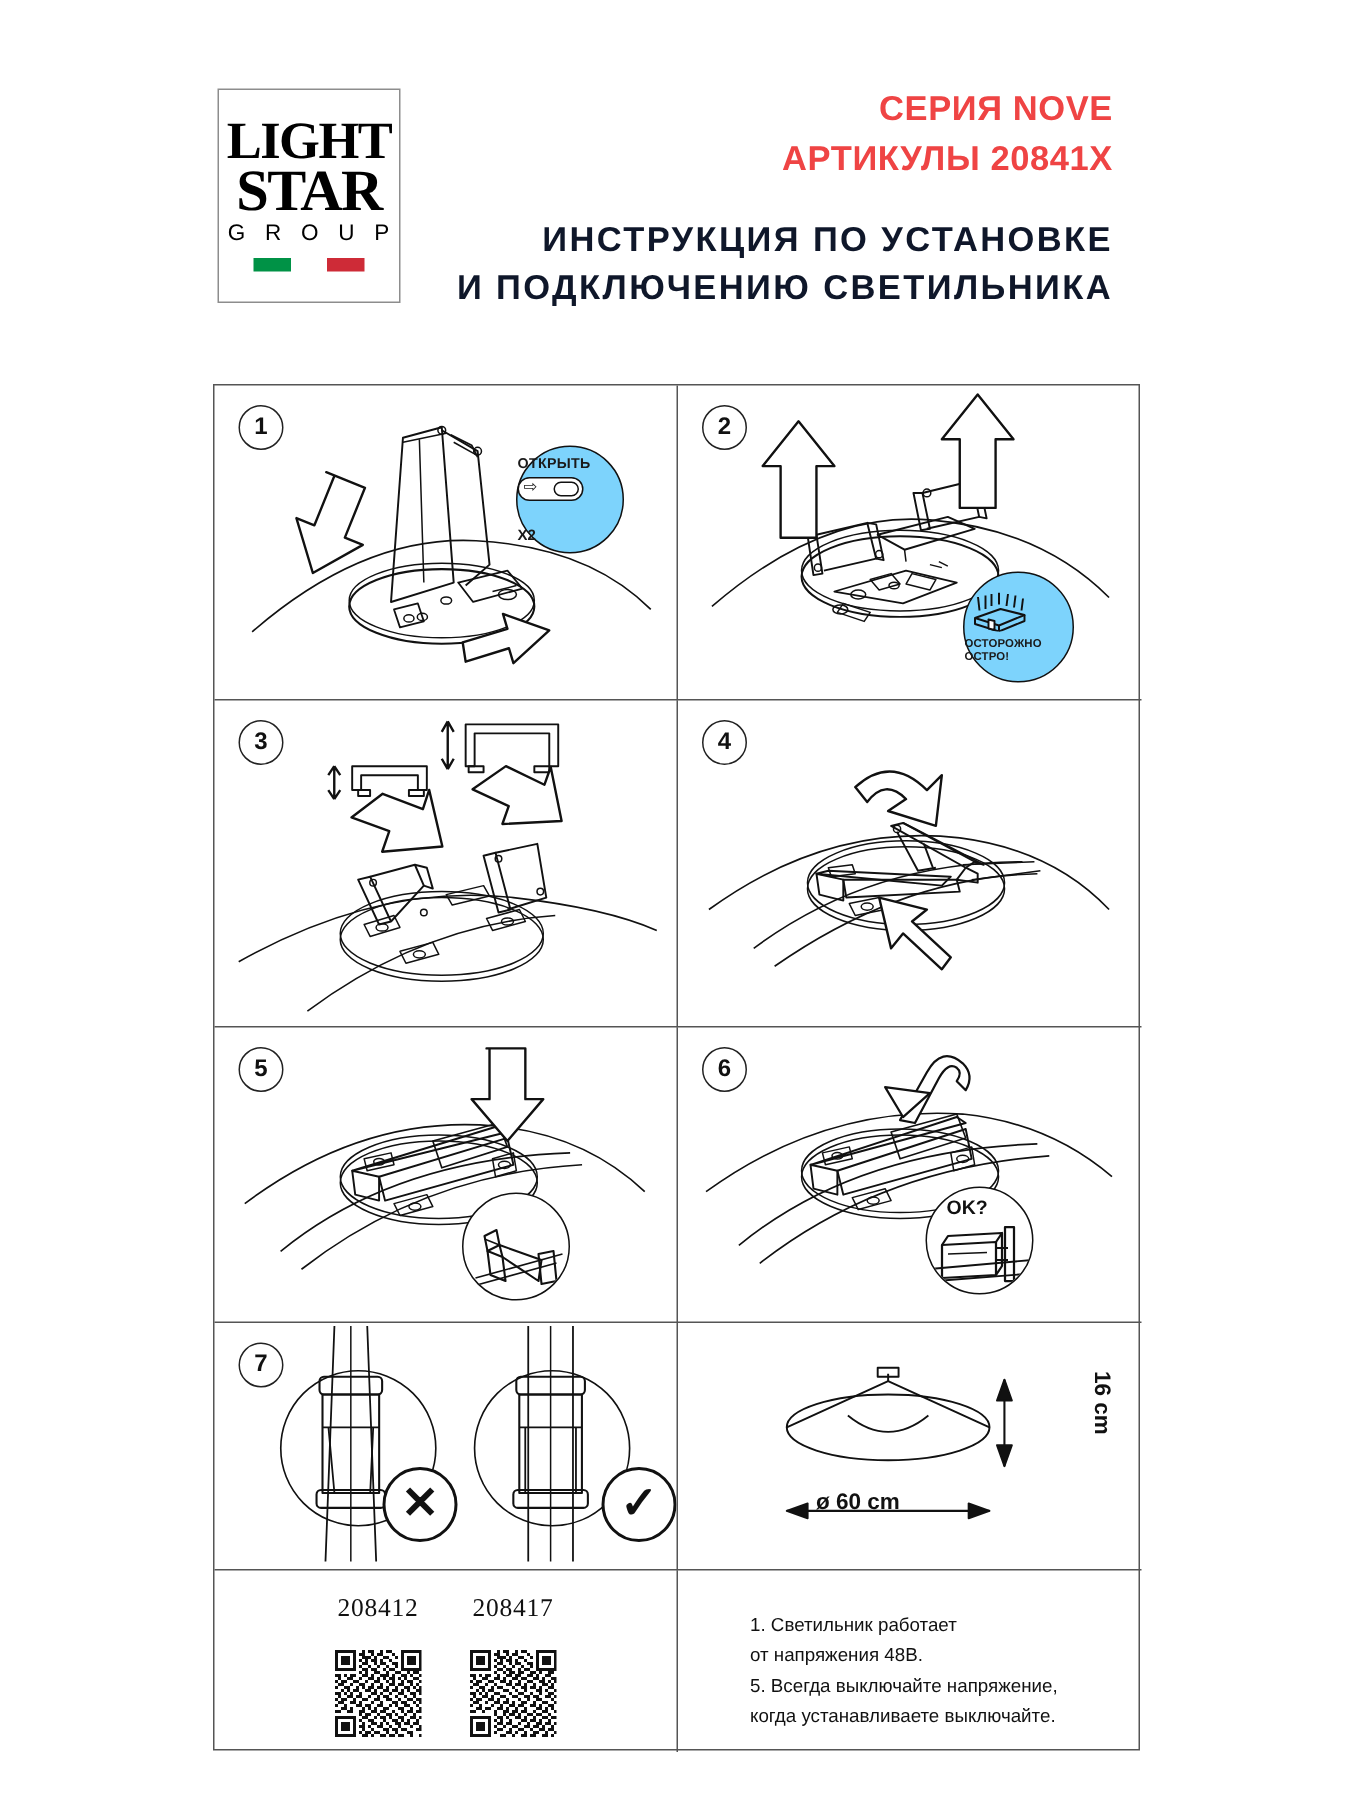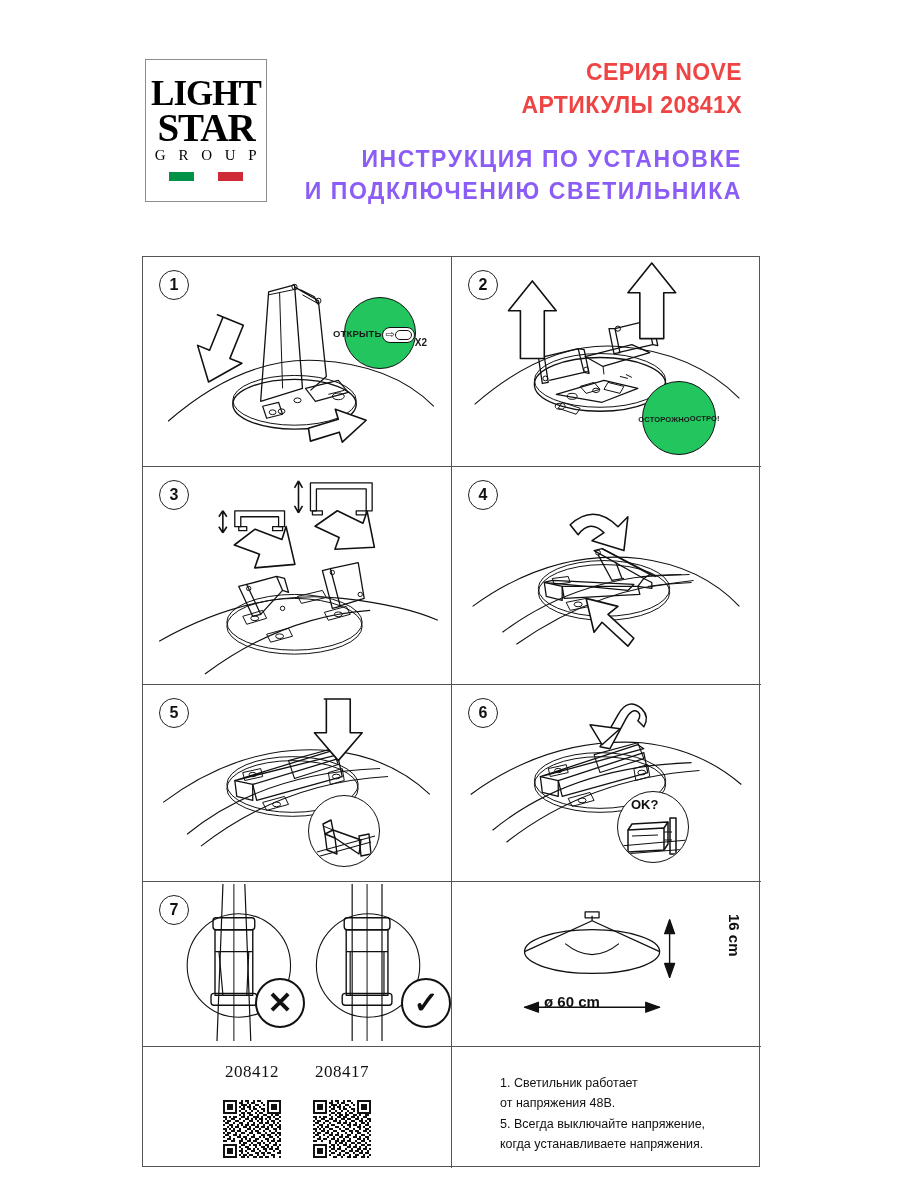--- a/index.html
+++ b/index.html
@@ -26,21 +26,21 @@
   .logo-light, .logo-star {
     font-family: "Liberation Serif", serif;
     font-weight: bold;
     color: #000;
     letter-spacing: -1px;
     line-height: 0.92;
   }
   .logo-light { font-size: 35px; margin-top: -2px; }
   .logo-star  { font-size: 39px; }
   .logo-group {
-    font-family: Liberation Serif, serif;
+    font-family: Liberation Sans, sans-serif;
     font-size: 15px; letter-spacing: 4.5px;
     color: #000; margin-top: 1px; margin-left: 4px;
   }
   .flag {
     margin-top: 8px; width: 74px; height: 9px;
     display: flex; border: 0;
   }
   .flag i { display: block; height: 100%; flex: 1 1 33.33%; }
   .flag .g { background: #009246; }
   .flag .w { background: #ffffff; }
@@ -50,21 +50,21 @@
     position: absolute; right: 142px; top: 56px;
     text-align: right;
   }
   .head-l1, .head-l2 {
     font-size: 23px; font-weight: bold; letter-spacing: 0.4px;
     line-height: 1.45; color: #ef4444;
   }
   .head-l3 {
     margin-top: 20px;
     font-size: 23px; font-weight: bold; letter-spacing: 1.6px;
-    line-height: 1.42; color: #8b5cf6;
+    line-height: 1.42; color: #0f172a;
   }
 
   
   .grid {
     position: absolute; left: 142px; top: 256px;
     width: 618px; height: 911px;
     border: 1.5px solid #555;
     display: grid;
     grid-template-columns: 309px 309px;
     grid-template-rows: 210px 218px 197px 165px 121px;
@@ -86,23 +86,23 @@
     display: flex; align-items: center; justify-content: center;
     font-size: 16px; font-weight: bold; color: #111;
     background: #fff; z-index: 5;
   }
   .art { position: absolute; inset: 0; }
   .art svg { width: 100%; height: 100%; display: block; }
 
   
   .badge {
     position: absolute; border-radius: 50%;
-    border: 1.6px solid #111; background: #22c55e;
-    display: flex; flex-direction: row;
-    align-items: center; justify-content: center;
+    border: 1.6px solid #111; background: #7dd3fc;
+    display: flex; flex-direction: column;
+    justify-content: center;
     z-index: 6;
   }
   .badge-open { left: 201px; top: 40px; width: 72px; height: 72px; }
   .badge-open .t { font-size: 9.5px; font-weight: bold; letter-spacing: .2px; }
   .badge-open .t2 { font-size: 10px; font-weight: bold; margin-top: 18px; }
   .slider {
     margin-top: 3px; width: 44px; height: 16px;
     border: 1.6px solid #111; border-radius: 8px;
     display: flex; align-items: center; justify-content: space-between;
     padding: 0 2px; background: #fff;
@@ -573,18 +573,18 @@
         </div>
 
       </div>
     </div>
 
     <div class="cell c2 lastrow">
       <div class="notes">
         <div>1. Светильник работает</div>
         <div>от напряжения 48В.</div>
         <div>5. Всегда выключайте напряжение,</div>
-        <div>когда устанавливаете напряжения.</div>
+        <div>когда устанавливаете выключайте.</div>
       </div>
     </div>
 
   </div>
 </div>
 
 </body></html>

